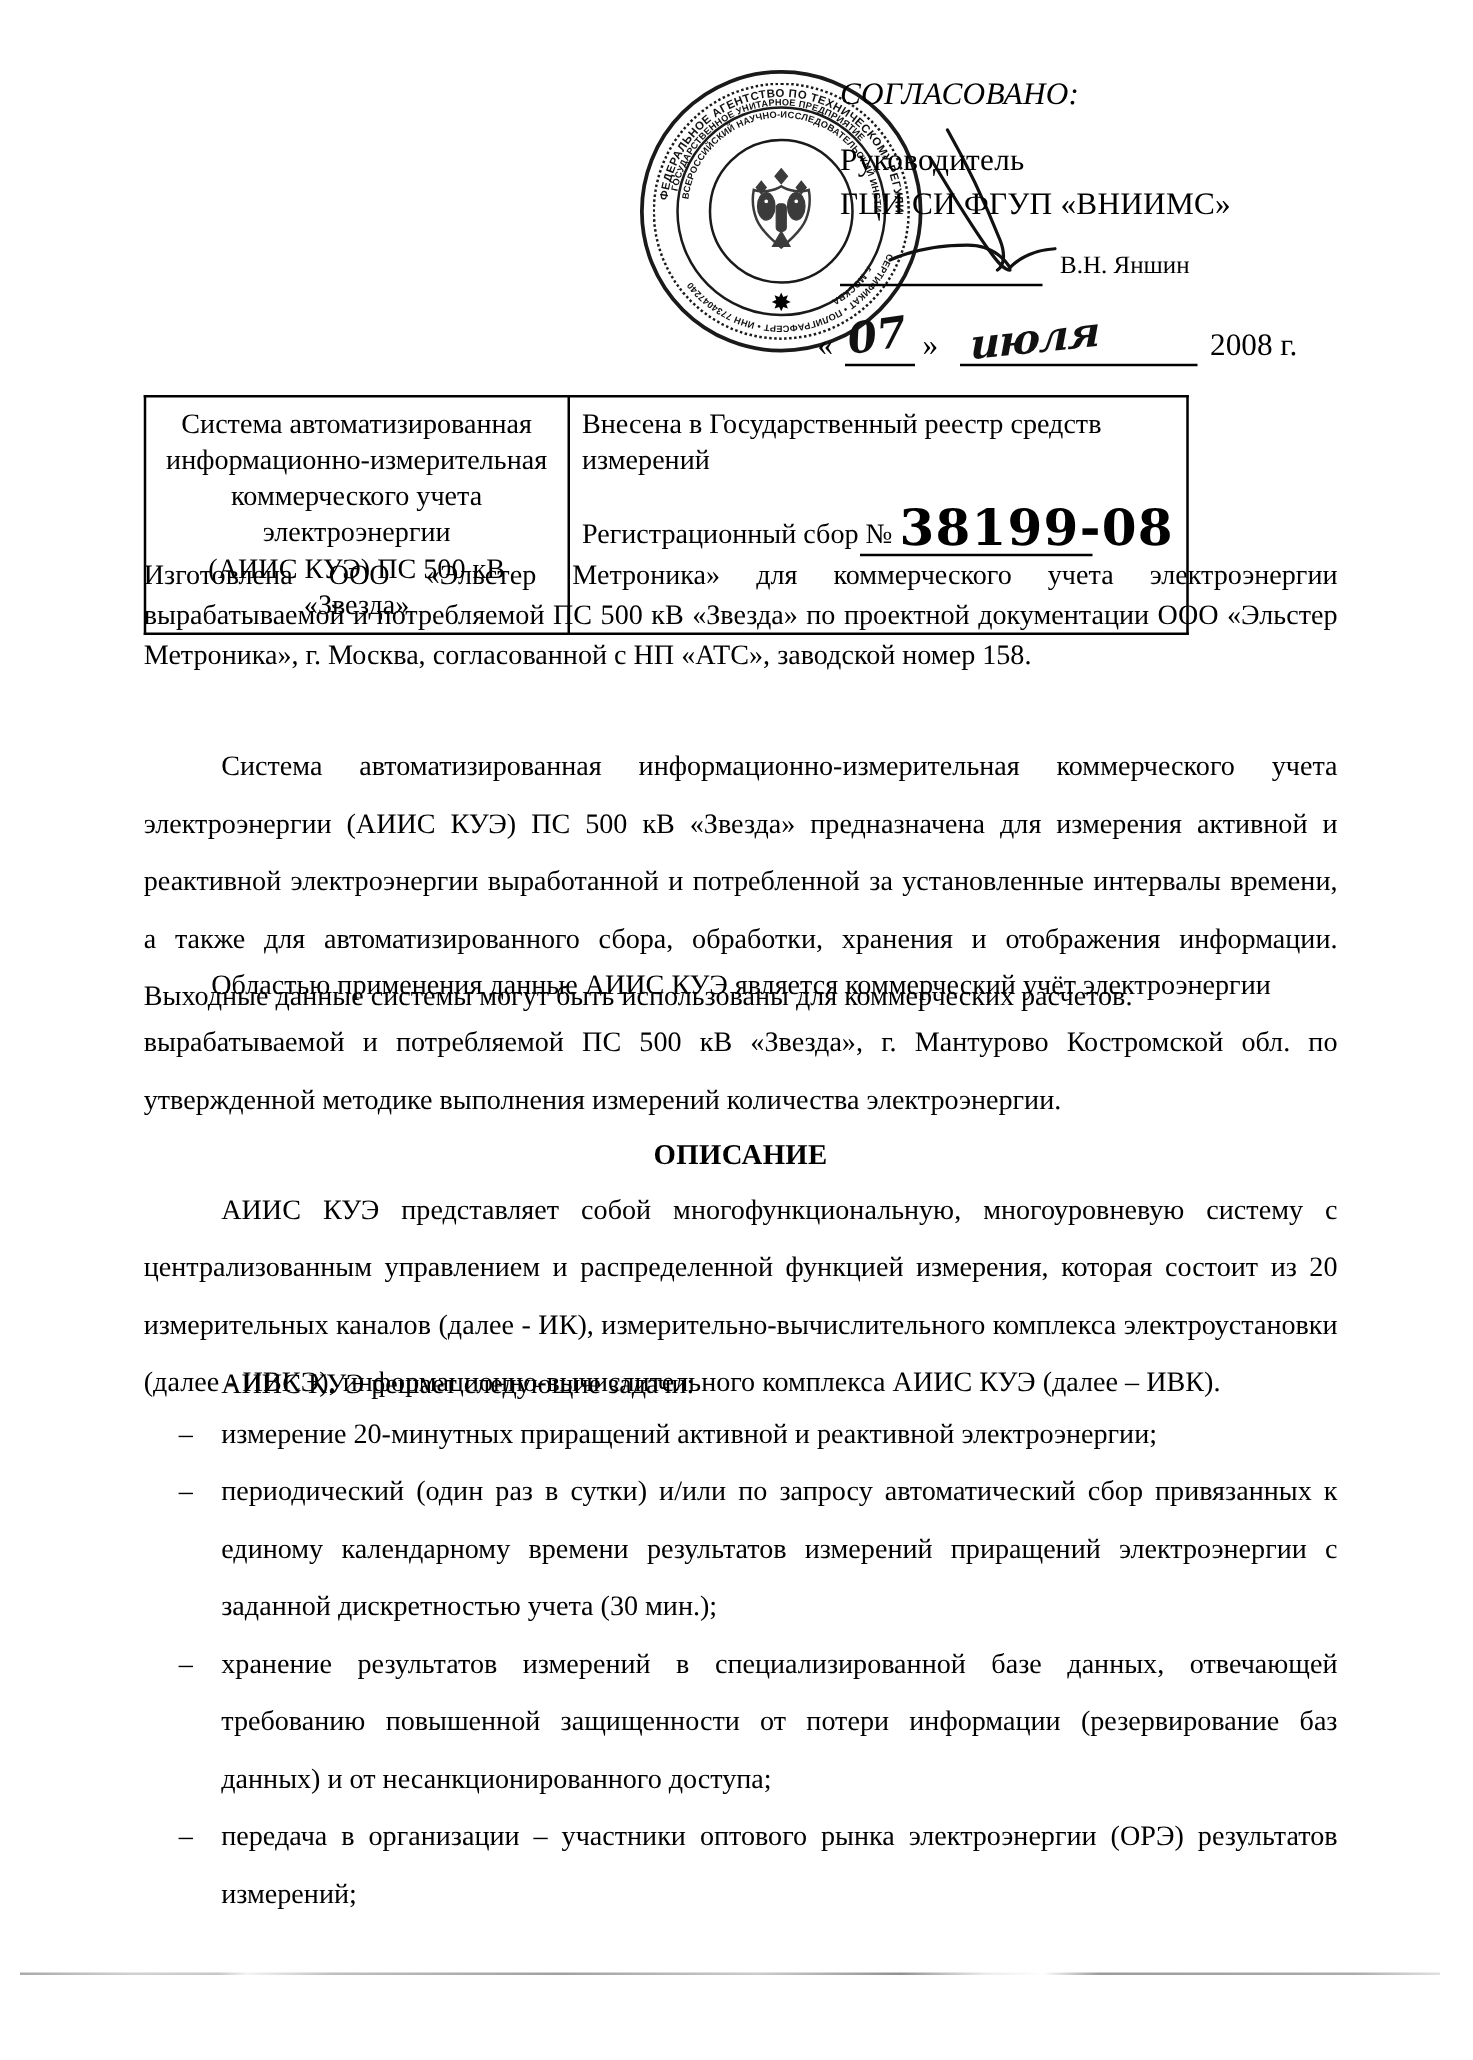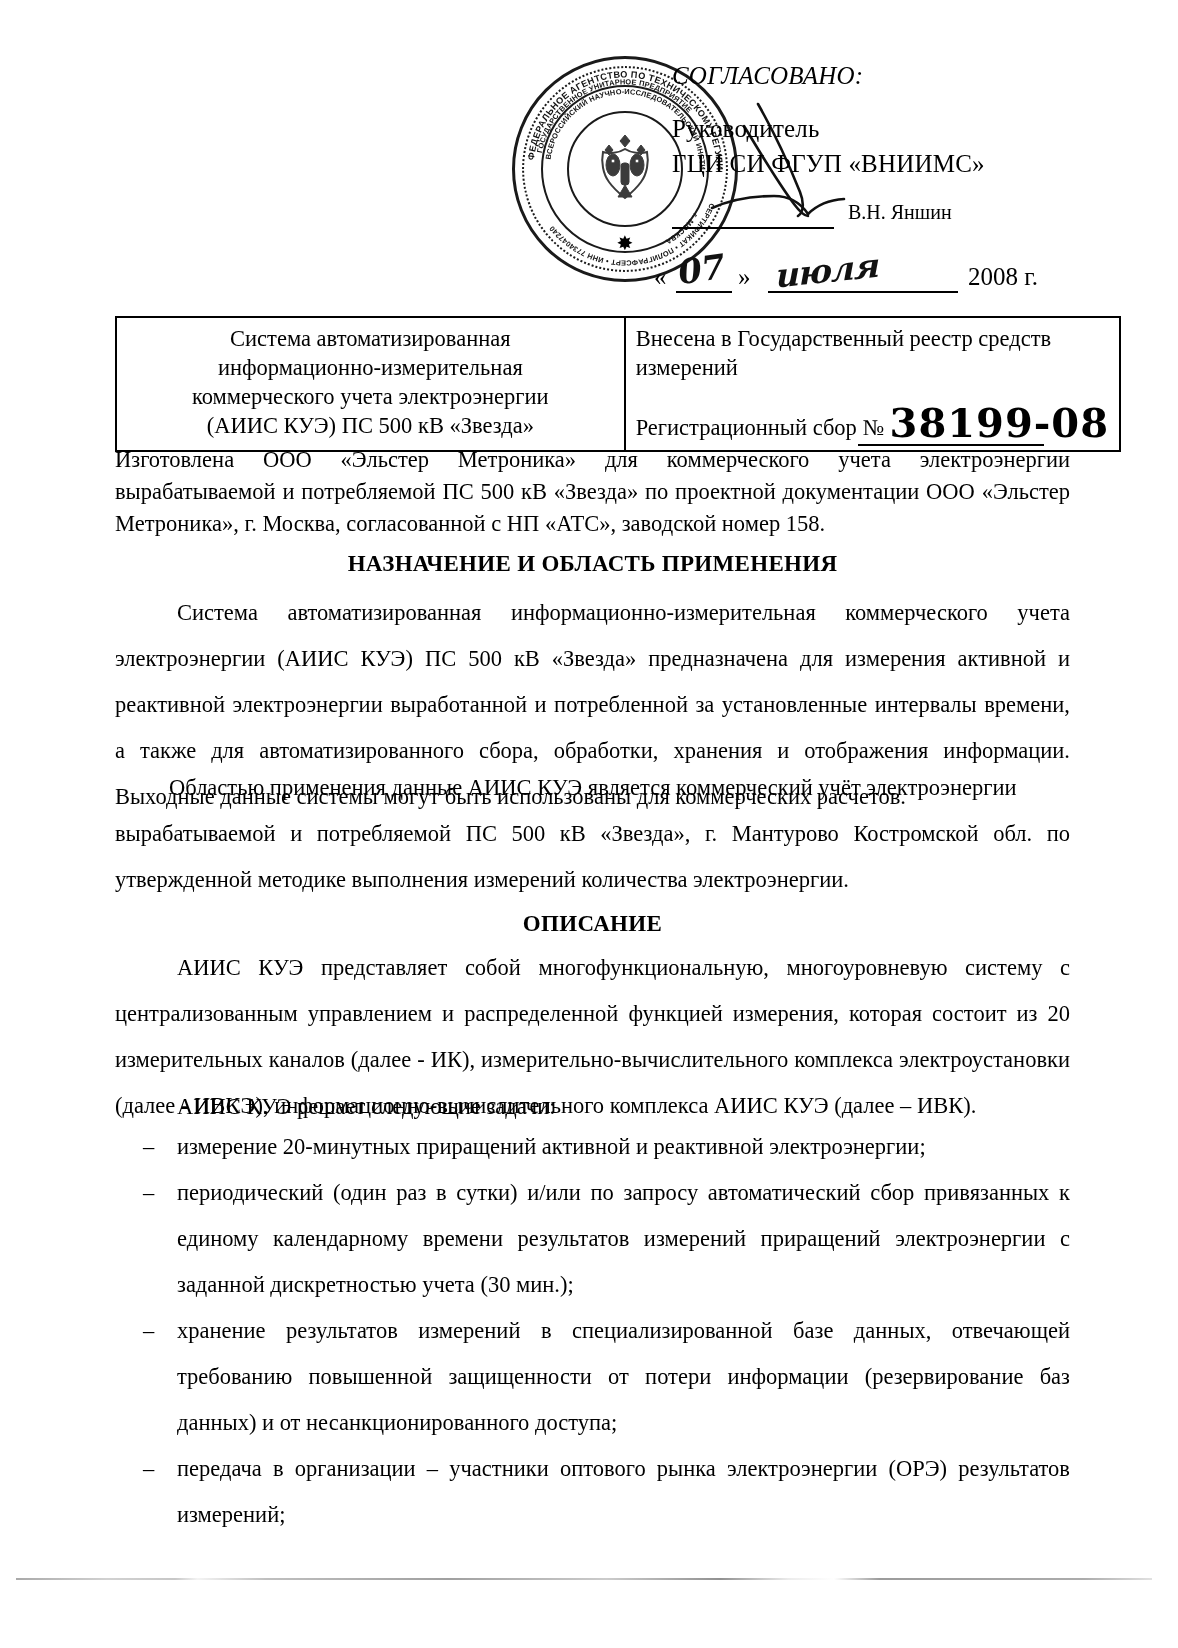--- a/index.html
+++ b/index.html
@@ -154,21 +154,21 @@
     width: 230px;
     height: 150px;
     pointer-events: none;
   }
 
   
   .info-table {
     position: absolute;
     left: 115px;
     top: 316px;
-    width: 1006px;
+    width: 836px;
     border: 2px solid #000;
     border-collapse: collapse;
     box-sizing: border-box;
   }
   .info-table td {
     border: 2px solid #000;
     padding: 6px 10px 8px 10px;
     vertical-align: top;
     font-size: 22.5px;
     line-height: 29px;
@@ -342,23 +342,20 @@
         </div>
       </td>
     </tr>
   </tbody>
     </table>
 
   <div class="body-block" style="top:444px; line-height:32px;">
     <p class="p-just">Изготовлена ООО «Эльстер Метроника» для коммерческого учета электроэнергии вырабатываемой и потребляемой ПС 500 кВ «Звезда» по проектной документации ООО «Эльстер Метроника», г. Москва, согласованной с НП «АТС», заводской номер 158.</p>
   </div>
 
-  <div class="body-block" style="top:546px;">
-    <p class="section-title">НАЗНАЧЕНИЕ И ОБЛАСТЬ ПРИМЕНЕНИЯ</p>
-  </div>
 
   <div class="body-block spaced" style="top:590px;">
     <p class="p-just indent">Система автоматизированная информационно-измерительная коммерческого учета электроэнергии (АИИС КУЭ) ПС 500 кВ «Звезда» предназначена для измерения активной и реактивной электроэнергии выработанной и потребленной за установленные интервалы времени, а также для автоматизированного сбора, обработки, хранения и отображения  информации. Выходные данные системы могут быть использованы для коммерческих расчетов.</p>
   </div>
 
   <div class="body-block spaced" style="top:765px;">
     <p class="p-just indent" style="margin:0;">
       <span class="overlap-tail">Областью применения данные АИИС КУЭ является коммерческий учёт электроэнергии</span>
     </p>
     <p class="p-just" style="margin:0;">вырабатываемой и потребляемой ПС 500 кВ «Звезда», г. Мантурово Костромской обл. по утвержденной методике выполнения измерений количества электроэнергии.</p>

